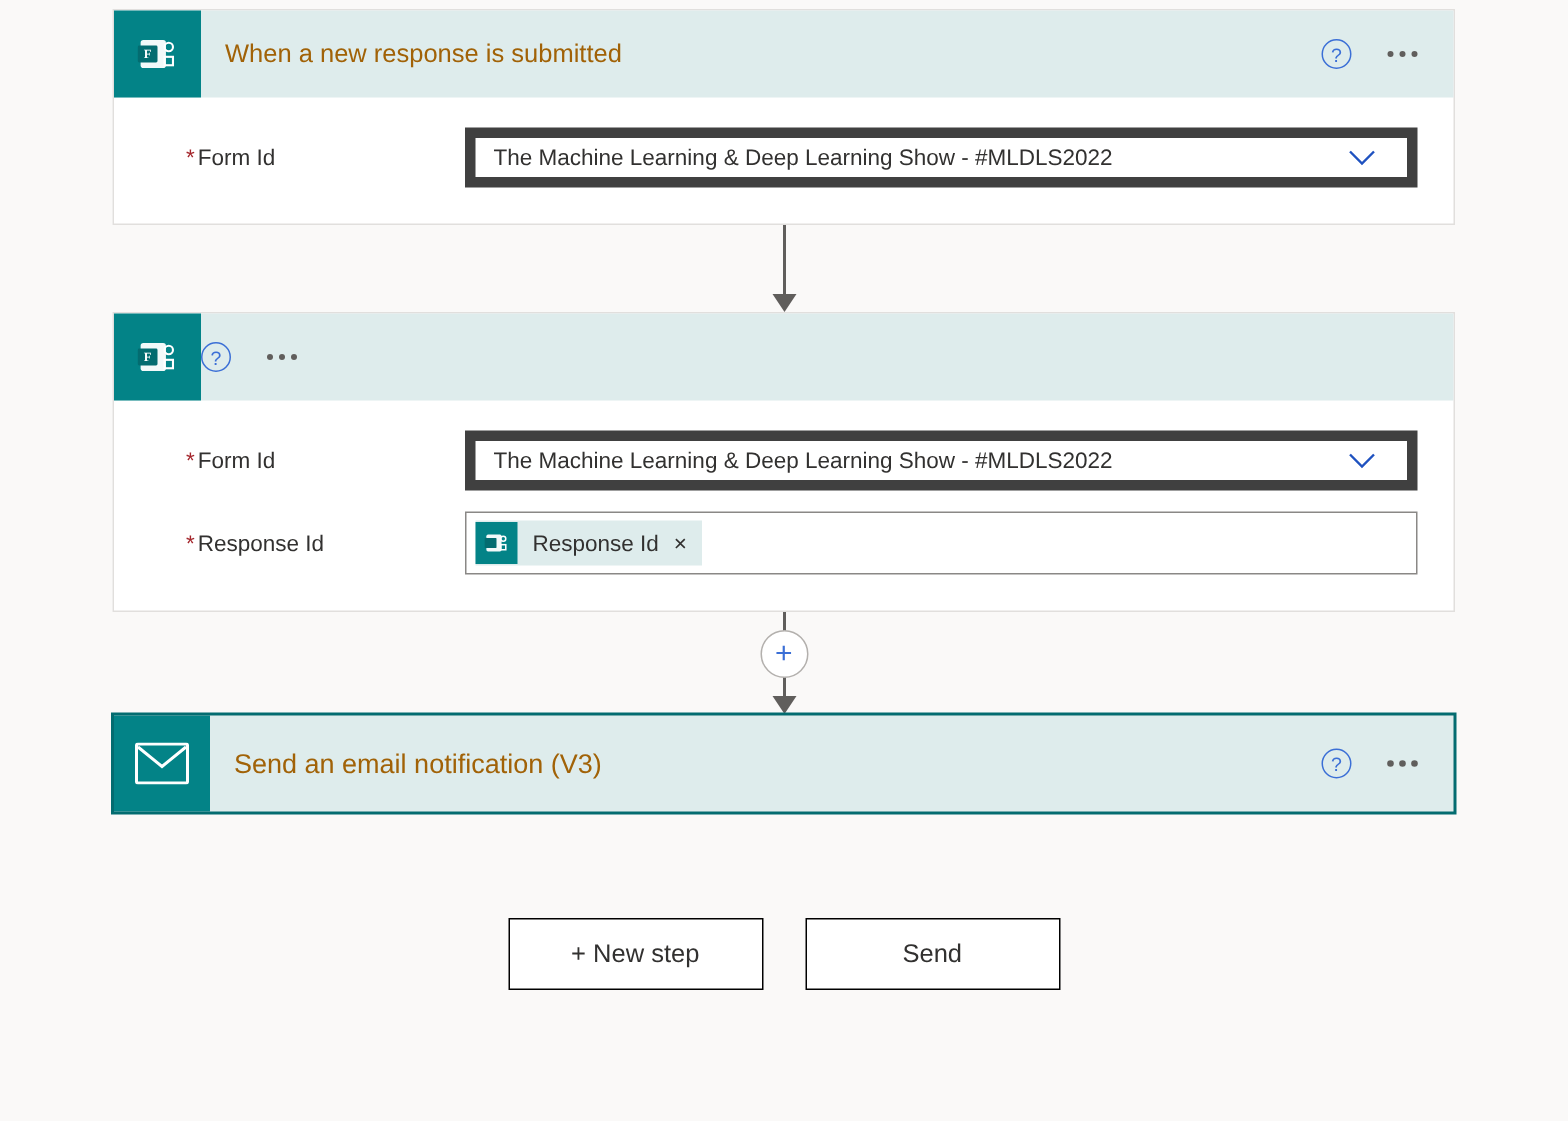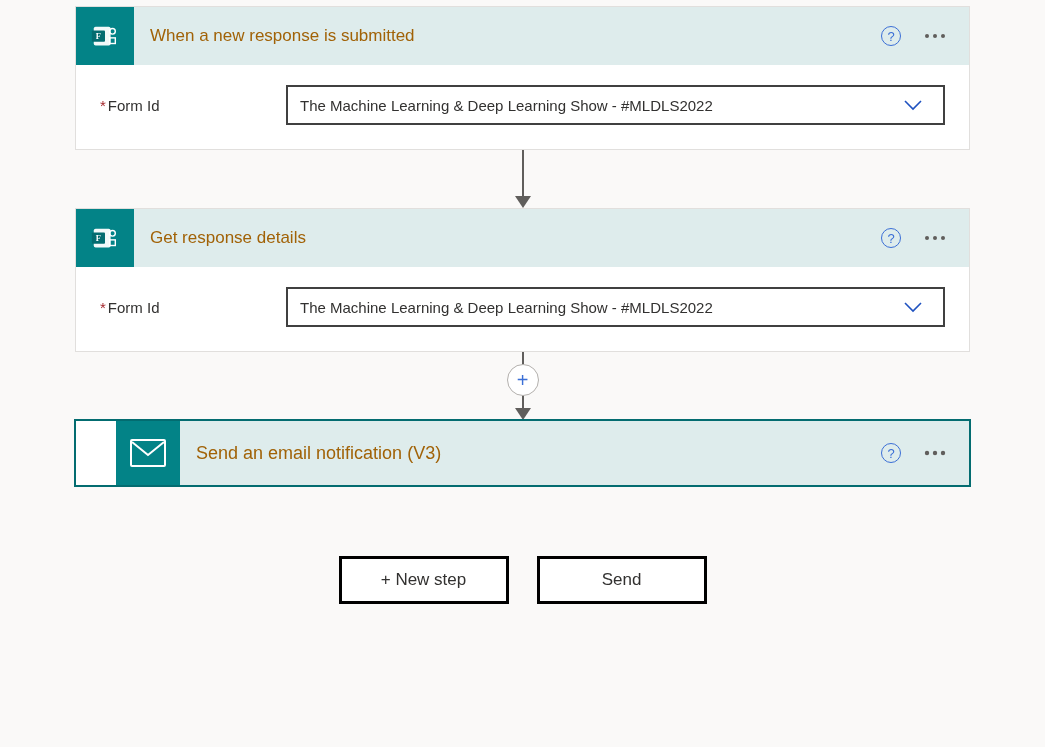--- a/index.html
+++ b/index.html
@@ -17,21 +17,20 @@
     padding: 0 20px;
   }
   .card {
     width: 895px;
     background: #ffffff;
     border: 1px solid #e1dfdd;
   }
   .card.selected {
     outline: 2px solid #036c70;
     outline-offset: -1px;
-    padding-left: 40px;
   }
   .card-header {
     display: flex;
     align-items: center;
     background: #deecec;
     height: 58px;
   }
   .card-icon {
     width: 58px;
     height: 58px;
@@ -82,26 +81,27 @@
     display: flex;
     align-items: center;
     margin-bottom: 14px;
   }
   .field-row:last-child { margin-bottom: 0; }
   .field-label {
     width: 186px;
     flex-shrink: 0;
     font-size: 15px;
     color: #323130;
+    margin-left: 24px;
   }
   .req { color: #a4262c; margin-right: 2px; }
   .dropdown {
     flex: 1;
     height: 40px;
-    border: 2px solid #404040;
+    border: 7px solid #404040;
     display: flex;
     align-items: center;
     padding: 0 12px;
     cursor: pointer;
     justify-content: space-between;
     background:#fff;
   }
   .dropdown-text { font-size: 15px; }
   .chevron-down {
     width: 24px;
@@ -170,21 +170,21 @@
   }
   .footer-buttons {
     display:flex;
     gap: 28px;
     margin-top: 70px;
     margin-bottom: 30px;
   }
   .footer-btn {
     min-width: 170px;
     height: 48px;
-    border: 3px solid #000000;
+    border: 1px solid #000000;
     background: #fff;
     display:flex;
     align-items:center;
     justify-content:center;
     font-size: 17px;
     cursor:pointer;
     padding: 0 28px;
   }
 </style>
 </head>
@@ -239,21 +239,20 @@
     <div class="card-header">
       <div class="card-icon">
         <svg width="30" height="30" viewBox="0 0 32 32">
           <rect x="4" y="6" width="18" height="20" rx="2" fill="#fff" opacity="0.95"></rect>
           <rect x="2" y="10" width="14" height="12" rx="1" fill="#036c70"></rect>
           <text x="9" y="19" text-anchor="middle" fill="#fff" font-size="9" font-family="Segoe UI" font-weight="600">F</text>
           <circle cx="24" cy="11" r="3" fill="none" stroke="#fff" stroke-width="1.5"></circle>
           <rect x="21" y="18" width="6" height="6" fill="none" stroke="#fff" stroke-width="1.5"></rect>
         </svg>
       </div>
-      <div class="card-title">Get response details</div>
       <div class="card-actions">
         <div class="help-icon">?</div>
         <div class="more-icon">
           <svg width="22" height="6">
               <circle cx="3" cy="3" r="2"></circle>
               <circle cx="11" cy="3" r="2"></circle>
               <circle cx="19" cy="3" r="2"></circle>
             </svg>
         </div>
       </div>
@@ -263,20 +262,37 @@
         <div class="field-label"><span class="req">*</span><span>Form Id</span></div>
         <div class="dropdown">
           <span class="dropdown-text">The Machine Learning &amp; Deep Learning Show - #MLDLS2022</span>
           <span class="chevron-down">
             <svg width="20" height="12" viewBox="0 0 20 12">
                 <path d="M2 2 L10 10 L18 2" fill="none" stroke="#1f52c0" stroke-width="1.6"></path>
               </svg>
           </span>
         </div>
       </div>
+      <div class="field-row">
+        <div class="field-label"><span class="req">*</span><span>Response Id</span></div>
+        <div class="token-box">
+          <span class="token">
+            <span class="token-icon">
+              <svg width="18" height="18" viewBox="0 0 32 32">
+                <rect x="4" y="6" width="18" height="20" rx="2" fill="#fff" opacity="0.95"></rect>
+                <rect x="2" y="10" width="14" height="12" rx="1" fill="#036c70"></rect>
+                <circle cx="24" cy="11" r="3" fill="none" stroke="#fff" stroke-width="1.8"></circle>
+                <rect x="21" y="18" width="6" height="6" fill="none" stroke="#fff" stroke-width="1.8"></rect>
+              </svg>
+            </span>
+            <span>Response Id</span>
+            <span class="token-remove">×</span>
+          </span>
+        </div>
+      </div>
     </div>
   </div>
 
   <div class="arrow-segment">
     <div class="arrow-line" style="height:14px"></div>
     <div class="plus-circle">+</div>
     <div class="arrow-line" style="height:14px"></div>
     <div class="arrow-head"></div>
   </div>
 

